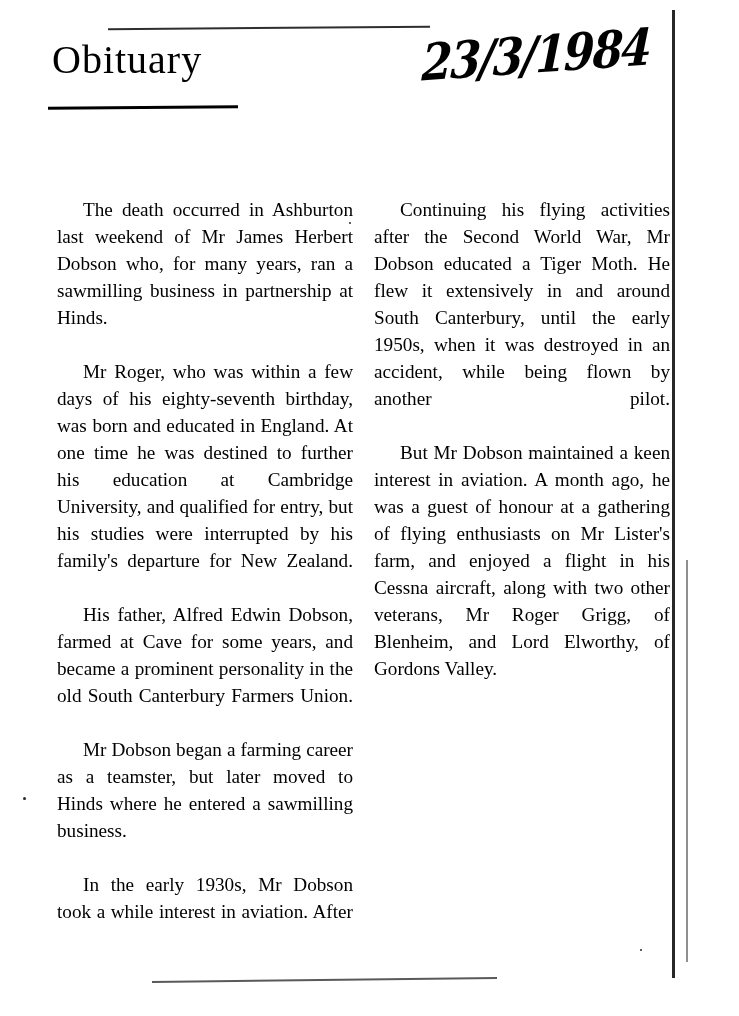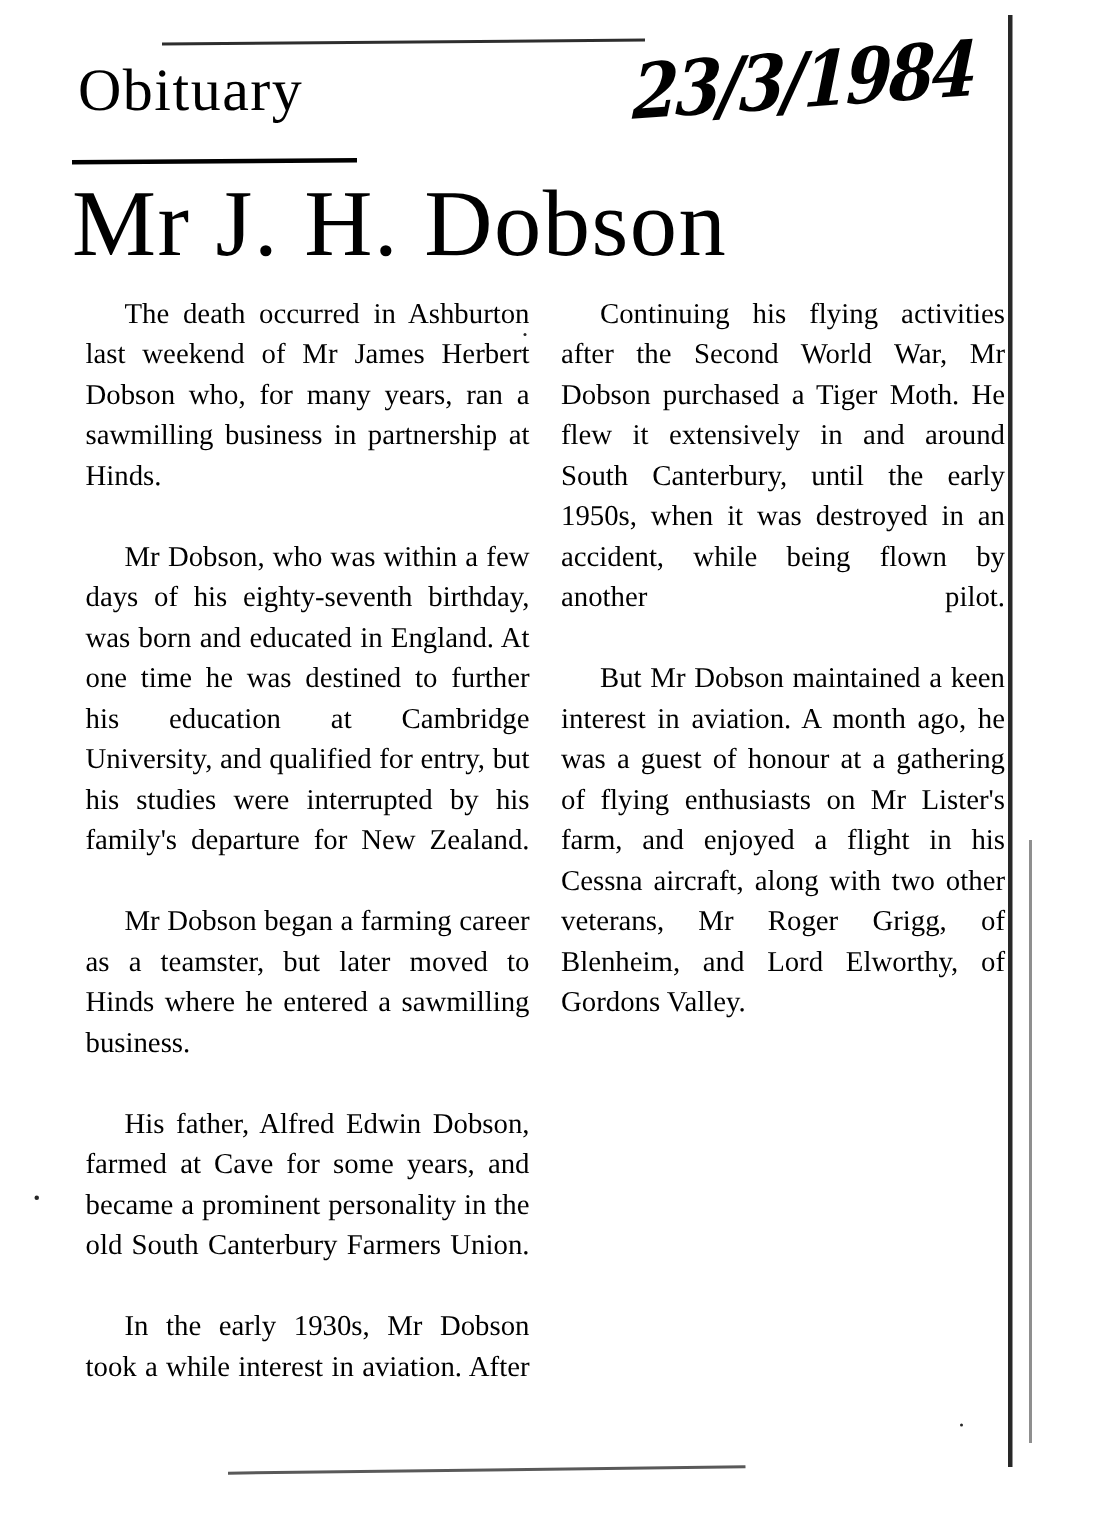--- a/index.html
+++ b/index.html
@@ -163,30 +163,29 @@
   <div class="cut-edge-bottom"></div>
 
   <div class="speck" style="left:23px; top:797px;"></div>
   <div class="speck" style="left:349px; top:222px; width:2px; height:2px;"></div>
   <div class="speck" style="left:640px; top:949px; width:2px; height:2px;"></div>
 
   <div class="masthead">
     <div class="kicker">Obituary</div>
     <div class="date-stamp">23/3/1984</div>
     <div class="kicker-rule"></div>
-    <div class="headline">Mr J. H. Dobson</div>
   </div>
 
   <div class="columns">
     <div class="col col-left">
       <p>The death occurred in Ashburton last weekend of Mr James Herbert Dobson who, for many years, ran a sawmilling business in partnership at Hinds.</p>
-      <p>Mr Dobson, who was within a few days of his eighty-seventh birthday, was born and educated in England. At one time he was destined to further his education at Cambridge University, and qualified for entry, but his studies were interrupted by his family's departure for New Zealand.</p>
+      <p>Mr Roger, who was within a few days of his eighty-seventh birthday, was born and educated in England. At one time he was destined to further his education at Cambridge University, and qualified for entry, but his studies were interrupted by his family's departure for New Zealand.</p>
+      <p>His father, Alfred Edwin Dobson, farmed at Cave for some years, and became a prominent personality in the old South Canterbury Farmers Union.</p>
       <p>Mr Dobson began a farming career as a teamster, but later moved to Hinds where he entered a sawmilling business.</p>
-      <p>His father, Alfred Edwin Dobson, farmed at Cave for some years, and became a prominent personality in the old South Canterbury Farmers Union.</p>
       <p>In the early 1930s, Mr Dobson took a while interest in aviation. After</p>
     </div>
     <div class="col col-right">
-      <p>Continuing his flying activities after the Second World War, Mr Dobson purchased a Tiger Moth. He flew it extensively in and around South Canterbury, until the early 1950s, when it was destroyed in an accident, while being flown by another pilot.</p>
+      <p>Continuing his flying activities after the Second World War, Mr Dobson educated a Tiger Moth. He flew it extensively in and around South Canterbury, until the early 1950s, when it was destroyed in an accident, while being flown by another pilot.</p>
       <p class="ragged">But Mr Dobson maintained a keen interest in aviation. A month ago, he was a guest of honour at a gathering of flying enthusiasts on Mr Lister's farm, and enjoyed a flight in his Cessna aircraft, along with two other veterans, Mr Roger Grigg, of Blenheim, and Lord Elworthy, of Gordons Valley.</p>
     </div>
   </div>
 
 </div>
 
 </body></html>

